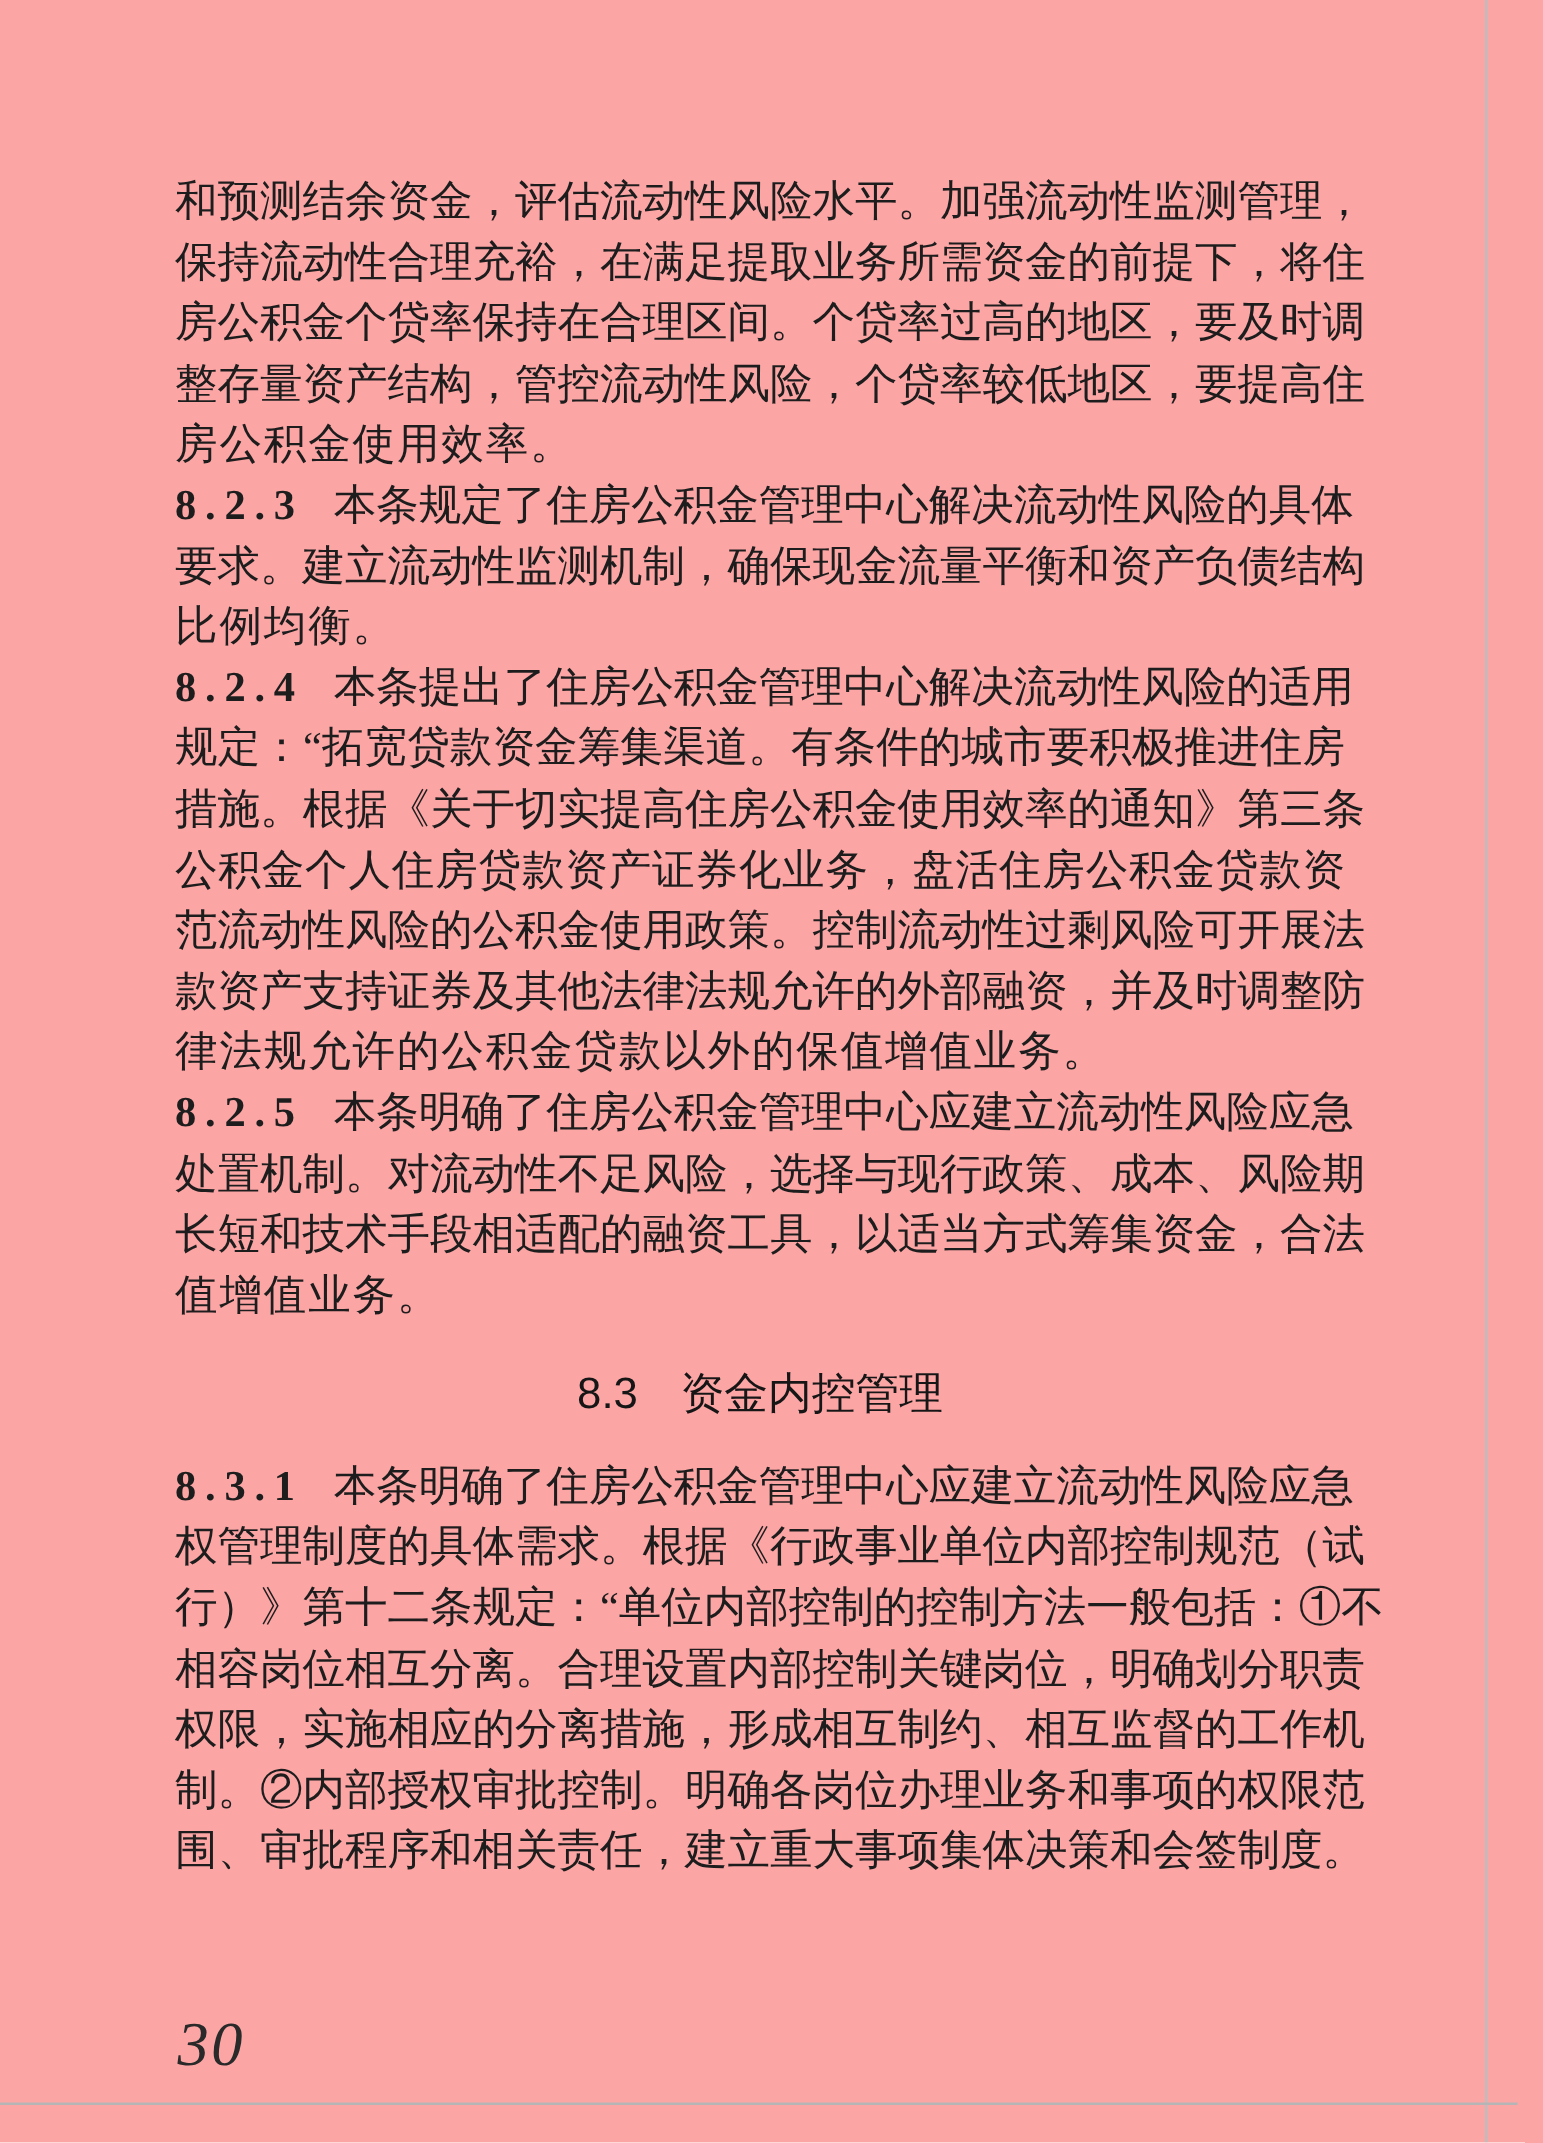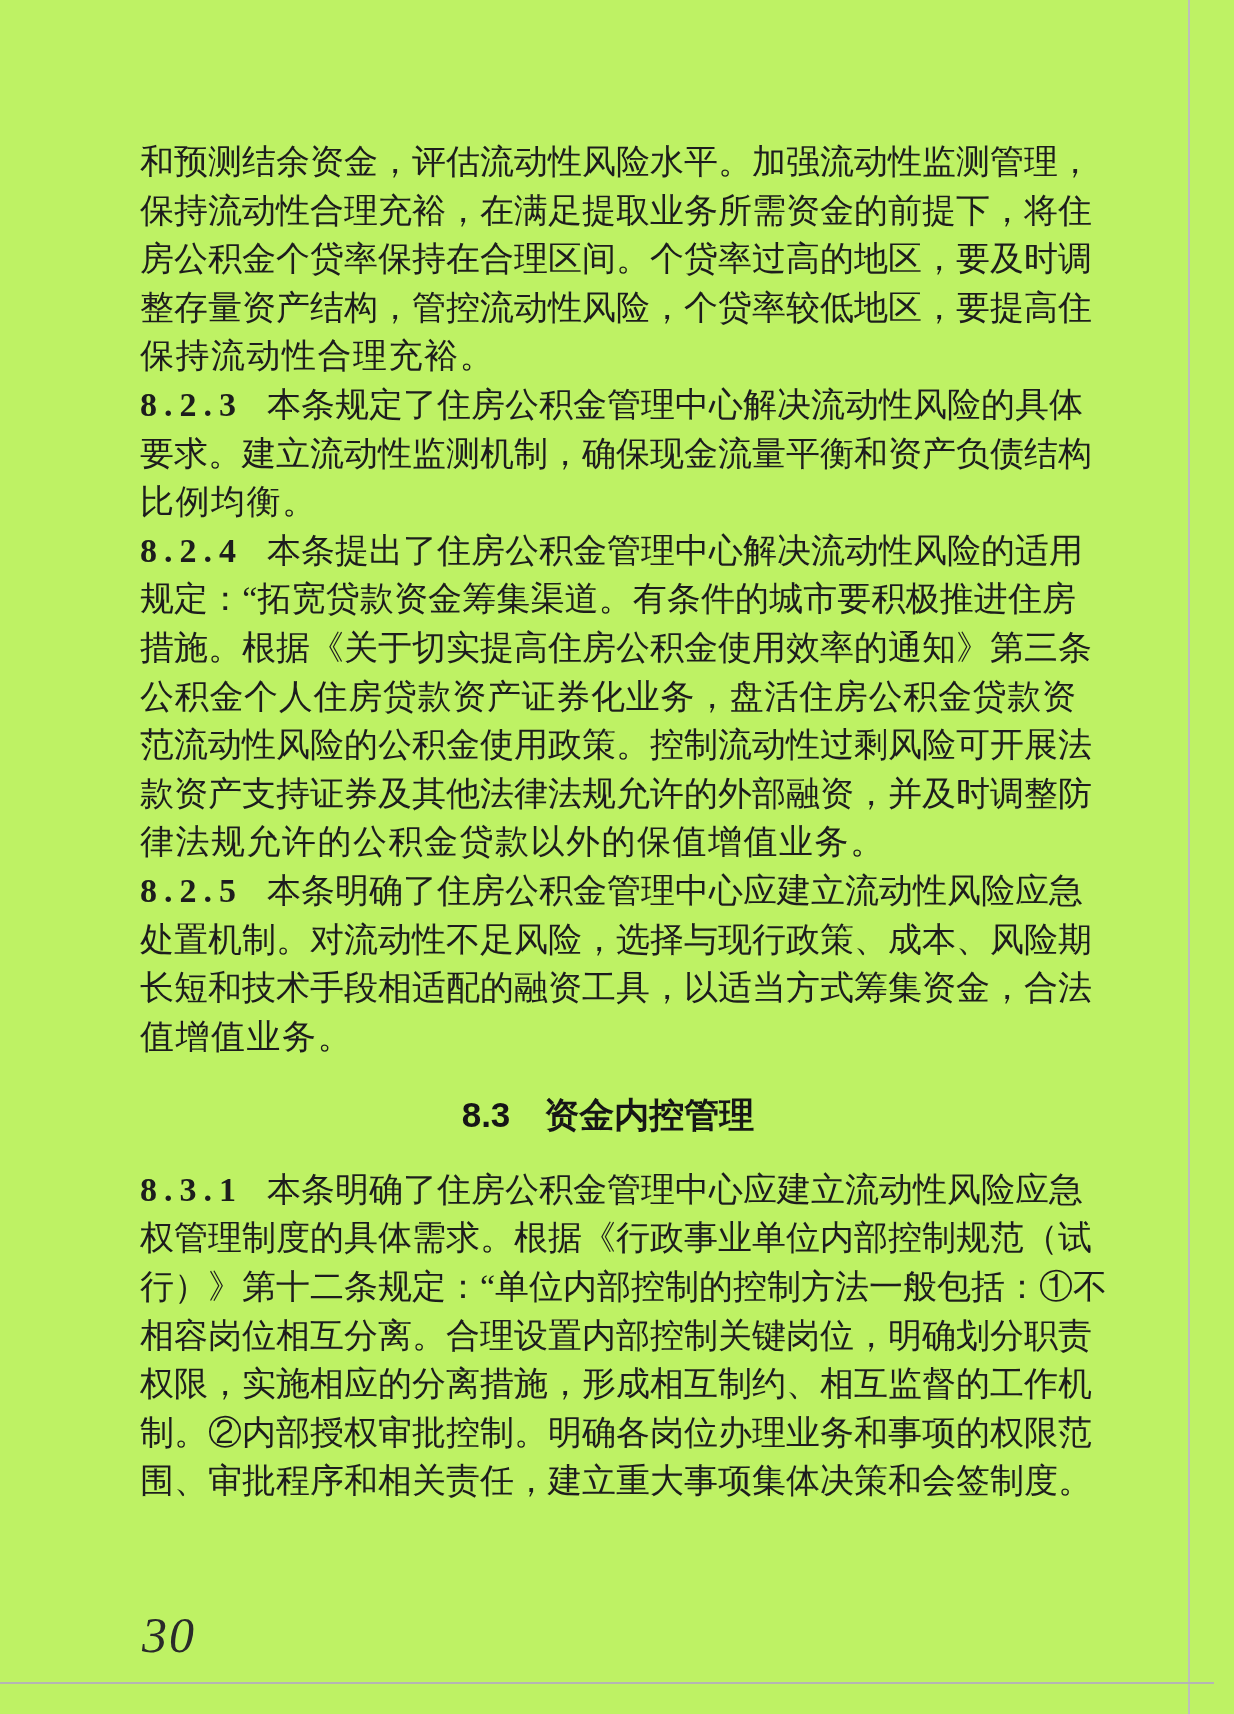--- a/index.html
+++ b/index.html
@@ -4,21 +4,21 @@
 <style>
   html, body {
     margin: 0;
     padding: 0;
     background: #ffffff;
   }
   .page {
     position: relative;
     width: 1234px;
     height: 1714px;
-    background: #bef264;
+    background: #fca5a5;
     overflow: hidden;
     font-family: "Liberation Serif", serif;
     color: #1d1d1d;
   }
   .textflow {
     position: absolute;
     left: 140px;
     top: 138px;
     width: 936px;
   }
@@ -43,21 +43,21 @@
     letter-spacing: 7px;
     margin-right: 24px;
   }
   .heading {
     margin: 30px 0 26px 0;
     height: 48.6px;
     line-height: 48.6px;
     text-align: center;
     text-align-last: center;
     font-family: "Liberation Sans", sans-serif;
-    font-weight: bold;
+    font-weight: normal;
     font-size: 35px;
     color: #161616;
   }
   .hgap {
     display: inline-block;
     width: 34px;
   }
   .page-number {
     position: absolute;
     left: 142px;
@@ -89,21 +89,21 @@
 <body>
 
 <div class="page">
 
   <div class="textflow">
     <div>
         <div class="line">和预测结余资金，评估流动性风险水平。加强流动性监测管理，</div>
         <div class="line">保持流动性合理充裕，在满足提取业务所需资金的前提下，将住</div>
         <div class="line">房公积金个贷率保持在合理区间。个贷率过高的地区，要及时调</div>
         <div class="line">整存量资产结构，管控流动性风险，个贷率较低地区，要提高住</div>
-        <div class="line end">保持流动性合理充裕。</div>
+        <div class="line end">房公积金使用效率。</div>
         <div class="line"><span class="num">8.2.3</span><span>本条规定了住房公积金管理中心解决流动性风险的具体</span></div>
         <div class="line">要求。建立流动性监测机制，确保现金流量平衡和资产负债结构</div>
         <div class="line end">比例均衡。</div>
         <div class="line"><span class="num">8.2.4</span><span>本条提出了住房公积金管理中心解决流动性风险的适用</span></div>
         <div class="line">规定：“拓宽贷款资金筹集渠道。有条件的城市要积极推进住房</div>
         <div class="line">措施。根据《关于切实提高住房公积金使用效率的通知》第三条</div>
         <div class="line">公积金个人住房贷款资产证券化业务，盘活住房公积金贷款资</div>
         <div class="line">范流动性风险的公积金使用政策。控制流动性过剩风险可开展法</div>
         <div class="line">款资产支持证券及其他法律法规允许的外部融资，并及时调整防</div>
         <div class="line end">律法规允许的公积金贷款以外的保值增值业务。</div>

